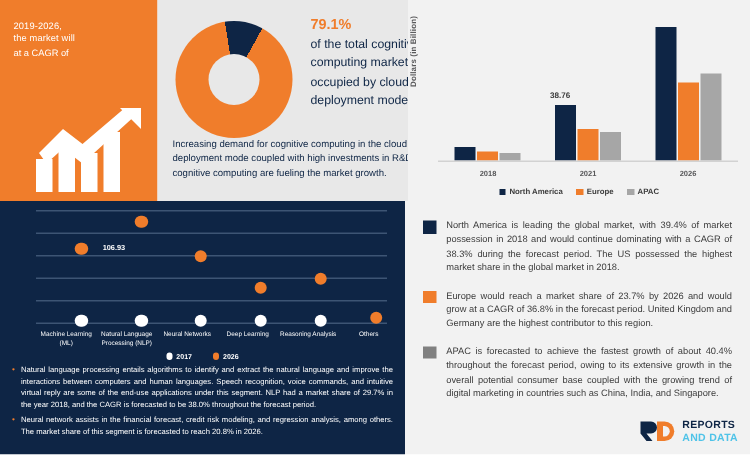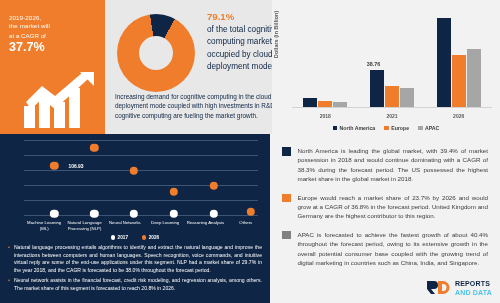--- a/index.html
+++ b/index.html
@@ -102,21 +102,20 @@
 <body>
 
 <div id="root">
 
   <div class="top-row">
 
     <div class="panel-orange">
       <div class="t-small">2019-2026,</div>
       <div class="t-small">the market will</div>
       <div class="t-cagrlbl">at a CAGR of</div>
-      <div class="t-cagr">37.7%</div>
 
       <svg class="growth-icon" viewBox="0 0 74 56">
         <rect x="2" y="34" width="11" height="22" fill="#fff"></rect>
         <rect x="17" y="26" width="11" height="30" fill="#fff"></rect>
         <rect x="32" y="30" width="11" height="26" fill="#fff"></rect>
         <rect x="47" y="16" width="11" height="40" fill="#fff"></rect>
         <polygon points="4,30 20,14 33,24 60,1 66,7 33,37 20,27 9,37" fill="#fff"></polygon>
         <polygon points="58,0 72,0 72,14" fill="#fff"></polygon>
       </svg>
     </div>

